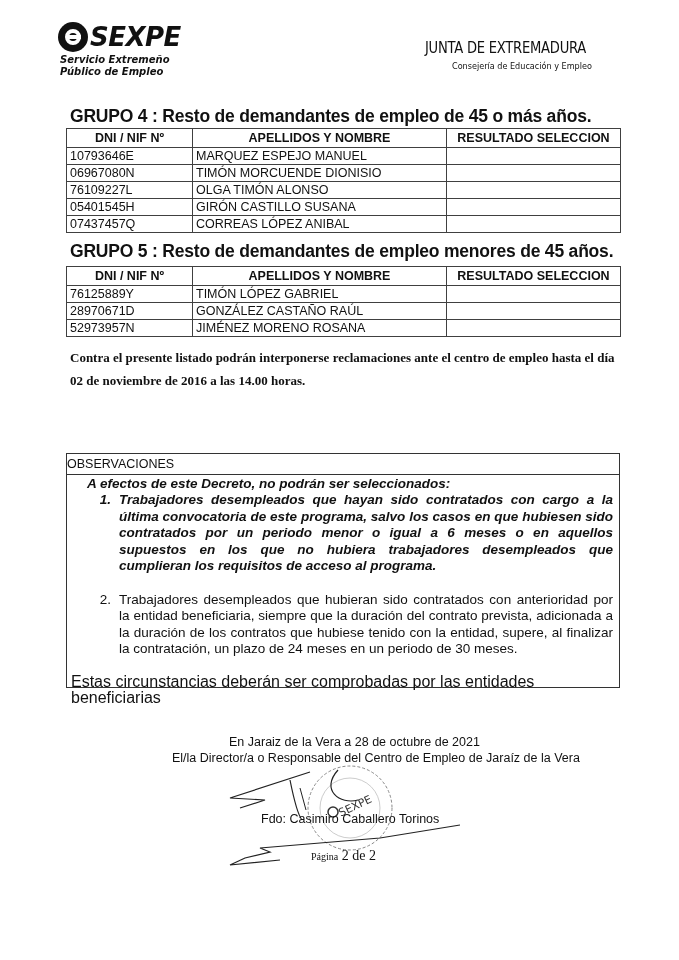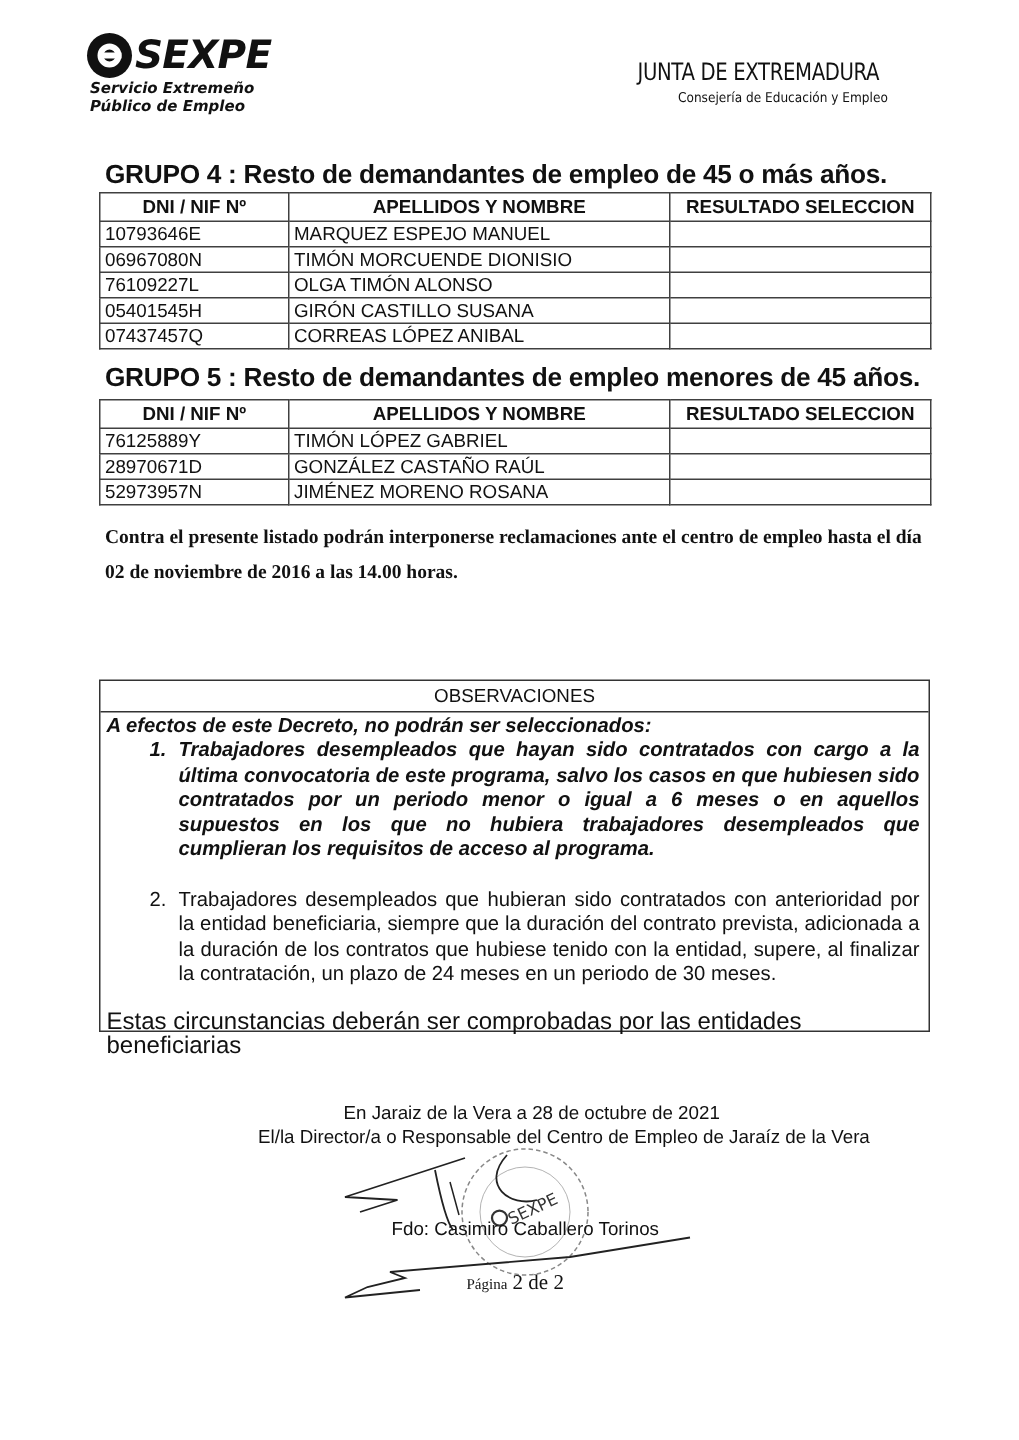--- a/index.html
+++ b/index.html
@@ -19,22 +19,22 @@
   
   .group-title { left: 70px; font-family: "Liberation Sans", sans-serif; font-weight: bold; font-size: 17.5px; white-space: nowrap; letter-spacing: -0.2px; }
   table.t { border-collapse: collapse; font-family: "Liberation Sans", sans-serif; font-size: 12.5px; position: absolute; left: 66px; width: 554px; table-layout: fixed; }
   table.t th, table.t td { border: 1px solid #404040; padding: 0 3px; height: 16px; line-height: 16px; white-space: nowrap; overflow: hidden; }
   table.t th { font-weight: bold; text-align: center; height: 18px; }
   table.t col.c1 { width: 126px; } table.t col.c2 { width: 254px; } table.t col.c3 { width: 174px; }
 
   .notice { left: 70px; top: 346px; width: 560px; font-family: "Liberation Serif", serif; font-weight: bold; font-size: 13px; line-height: 23px; }
 
   .obs { left: 66px; top: 453px; width: 554px; height: 235px; border: 1px solid #333; box-sizing: border-box; font-family: "Liberation Sans", sans-serif; }
-  .obs-head { height: 20px; border-bottom: 1px solid #333; text-align: center; font-size: 12.5px; line-height: 20px; }
-  .obs-intro { font-weight: bold; font-style: italic; font-size: 13.5px; padding-left: 4px; line-height: 16px; margin-top: 1px; }
+  .obs-head { height: 20px; border-bottom: 1px solid #333; text-align: left; font-size: 12.5px; line-height: 20px; }
+  .obs-intro { font-weight: bold; font-style: italic; font-size: 13.5px; padding-left: 4px; line-height: 16px; margin-top: 1px; margin-left: 16px; }
   .obs-list { margin: 0; padding: 0; list-style: none; }
   .obs-item { display: flex; font-size: 13.5px; line-height: 16.5px; padding-right: 6px; }
   .obs-num { width: 44px; text-align: right; padding-right: 8px; flex: none; }
   .obs-text { text-align: justify; }
   .obs-item.bi { font-weight: bold; font-style: italic; }
   .obs-item.second { margin-top: 17px; }
   .obs-foot { font-size: 16px; padding-left: 4px; margin-top: 16px; line-height: 16px; }
 
   .sig { font-family: "Liberation Sans", sans-serif; font-size: 12.5px; white-space: nowrap; }
   .page { left: 311px; top: 848px; font-family: Liberation Serif, serif; font-size: 14px; }

